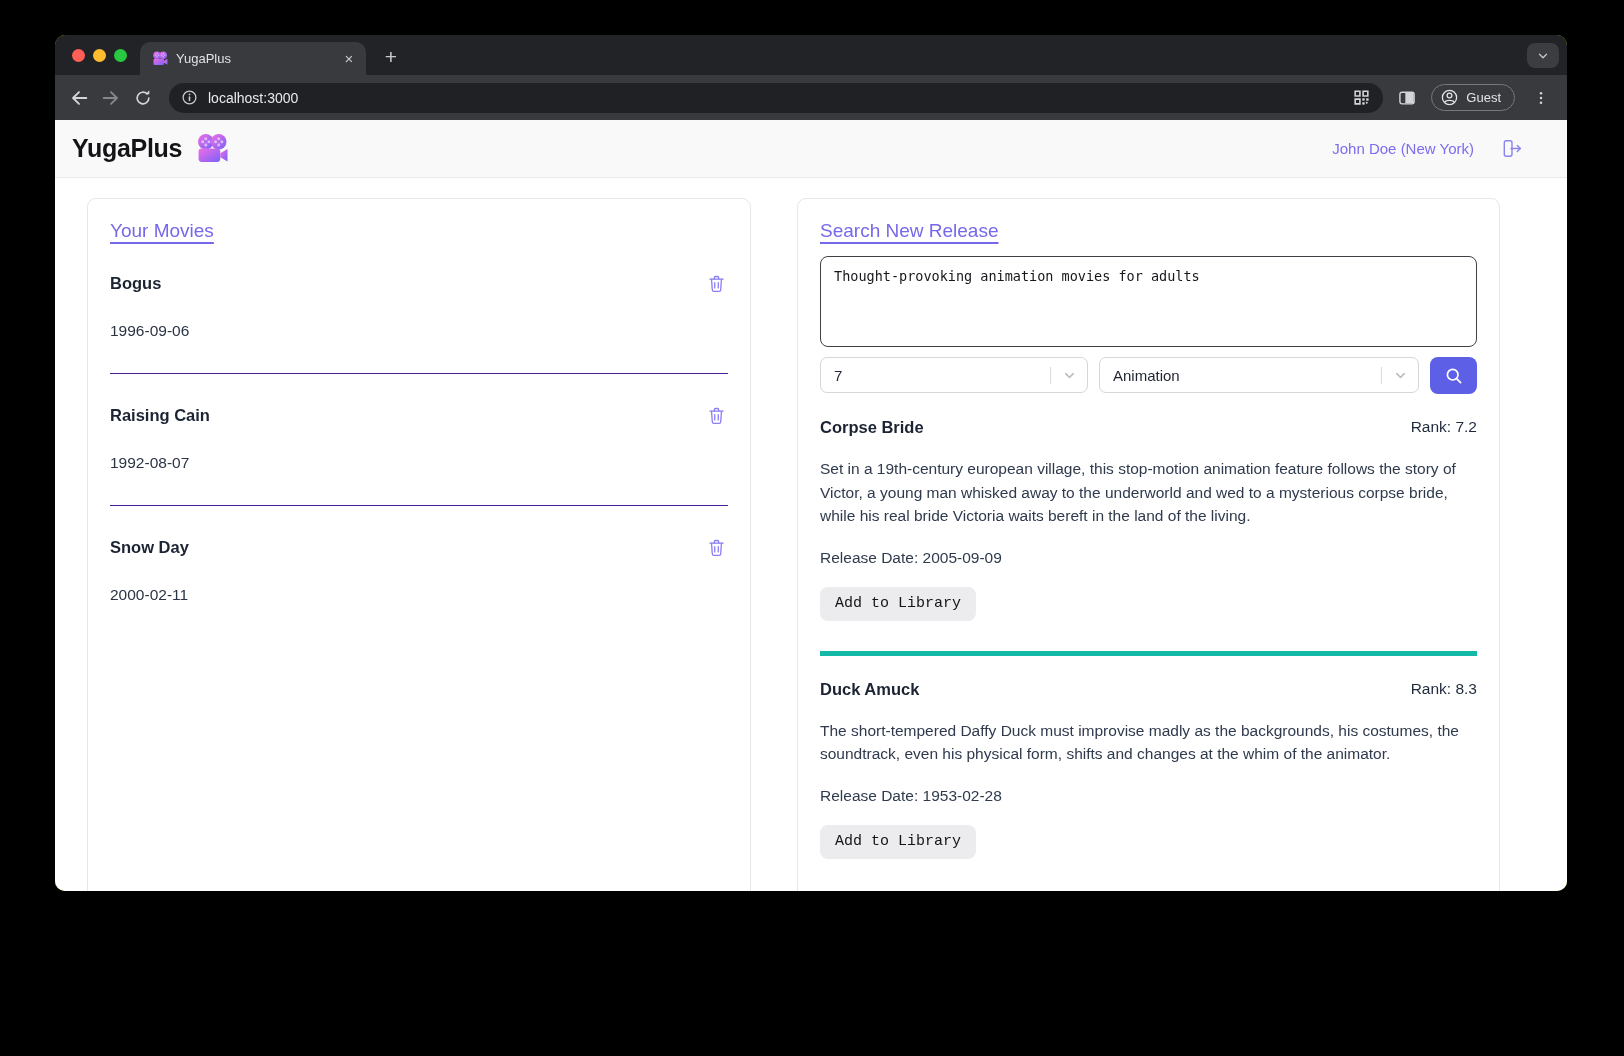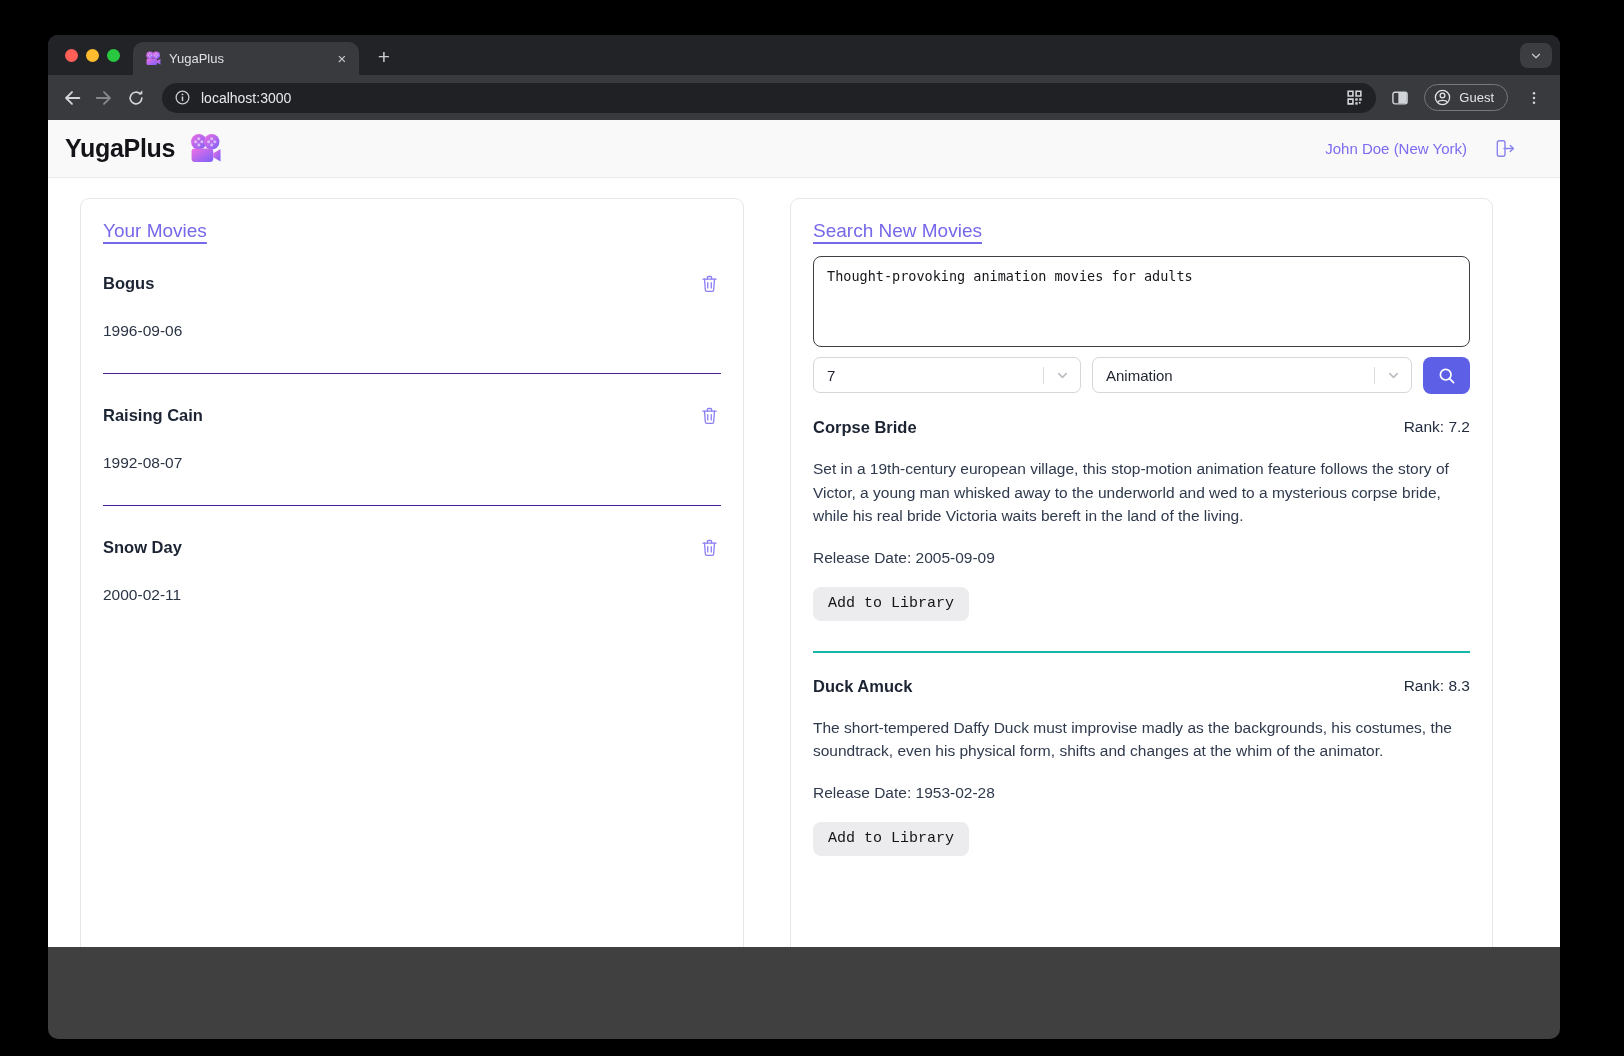--- a/index.html
+++ b/index.html
@@ -2,22 +2,22 @@
 <html><head>
 <meta charset="utf-8">
 <style>
   * { box-sizing: border-box; }
   html,body { margin:0; padding:0; }
   body {
     width:1624px; height:1056px; background:#000; position:relative;
     font-family:"Liberation Sans", sans-serif; overflow:hidden;
   }
   .window {
-    position:absolute; left:48px; top:35px; width:1512px; height:1004px;
-    border-radius:10px; overflow:hidden; background:#404040;
+    position:absolute; left:55px; top:35px; width:1512px; height:856px;
+    border-radius:10px; overflow:hidden; background:#84cc16;
   }
   
   .tabstrip { height:40px; background:#222327; position:relative; }
   .traffic { position:absolute; left:17px; top:14px; display:flex; gap:8px; }
   .light { width:13px; height:13px; border-radius:50%; }
   .light.red { background:#ff5f57; } .light.yellow { background:#febc2e; } .light.green { background:#28c840; }
   .tab {
     position:absolute; left:85px; top:7px; width:226px; height:33px;
     background:#383a3d; border-radius:10px 10px 0 0;
     display:flex; align-items:center; padding:0 8px 0 12px; gap:8px;
@@ -75,21 +75,21 @@
   }
   .select-rank { width:268px; }
   .select-genre { flex:1; }
   .select-divider { width:1px; height:17px; background:#dcdce0; margin-left:auto; }
   .select-chev { width:36px; display:flex; align-items:center; justify-content:center; }
   .search-btn {
     width:47px; height:37px; background:#5e5fe7; border:none; border-radius:8px;
     display:flex; align-items:center; justify-content:center; cursor:pointer;
   }
   .result { padding:24px 0 30px; }
-  .result + .result { border-top:2px solid #14b8a6; }
+  .result + .result { border-top:5px solid #14b8a6; }
   .result:first-of-type { padding-top:13px; }
   .result-head { display:flex; align-items:flex-start; justify-content:space-between; }
   .result-title { font-size:16.5px; font-weight:bold; color:#1c2433; }
   .result-rank { font-size:15.5px; color:#1f2a3c; }
   .result-desc { margin-top:20px; font-size:15.5px; line-height:23.5px; color:#2f3a4d; }
   .result-release { margin-top:21px; font-size:15.5px; color:#2f3a4d; }
   .add-btn {
     margin-top:20px; height:34px; padding:0 15px; background:#ececef; border:none; border-radius:8px;
     font-family:Liberation Mono, monospace; font-size:15px; color:#141418; cursor:pointer;
   }
@@ -263,21 +263,21 @@
                 <path d="M6.3 7l.9 12.1A1.9 1.9 0 0 0 9.1 21h5.8a1.9 1.9 0 0 0 1.9-1.9L17.7 7"></path>
                 <path d="M10 11v6M14 11v6"></path>
               </svg>
             </button>
           </div>
           <div class="movie-date">2000-02-11</div>
         </div>
       </div>
 
       <div class="card card-search">
-        <span class="section-heading">Search New Movies</span>
+        <span class="section-heading">Search New Release</span>
 
         <textarea class="query-box" spellcheck="false" style="">Thought-provoking animation movies for adults</textarea>
 
         <div class="controls">
           <div class="select select-rank">
             <span>7</span>
             <span class="select-divider"></span>
             <span class="select-chev">
               <svg width="15" height="15" viewBox="0 0 16 16">
                   <path d="M4 6l4 4 4-4" stroke="#b9bcc3" stroke-width="1.6" fill="none" stroke-linecap="round" stroke-linejoin="round"></path>

